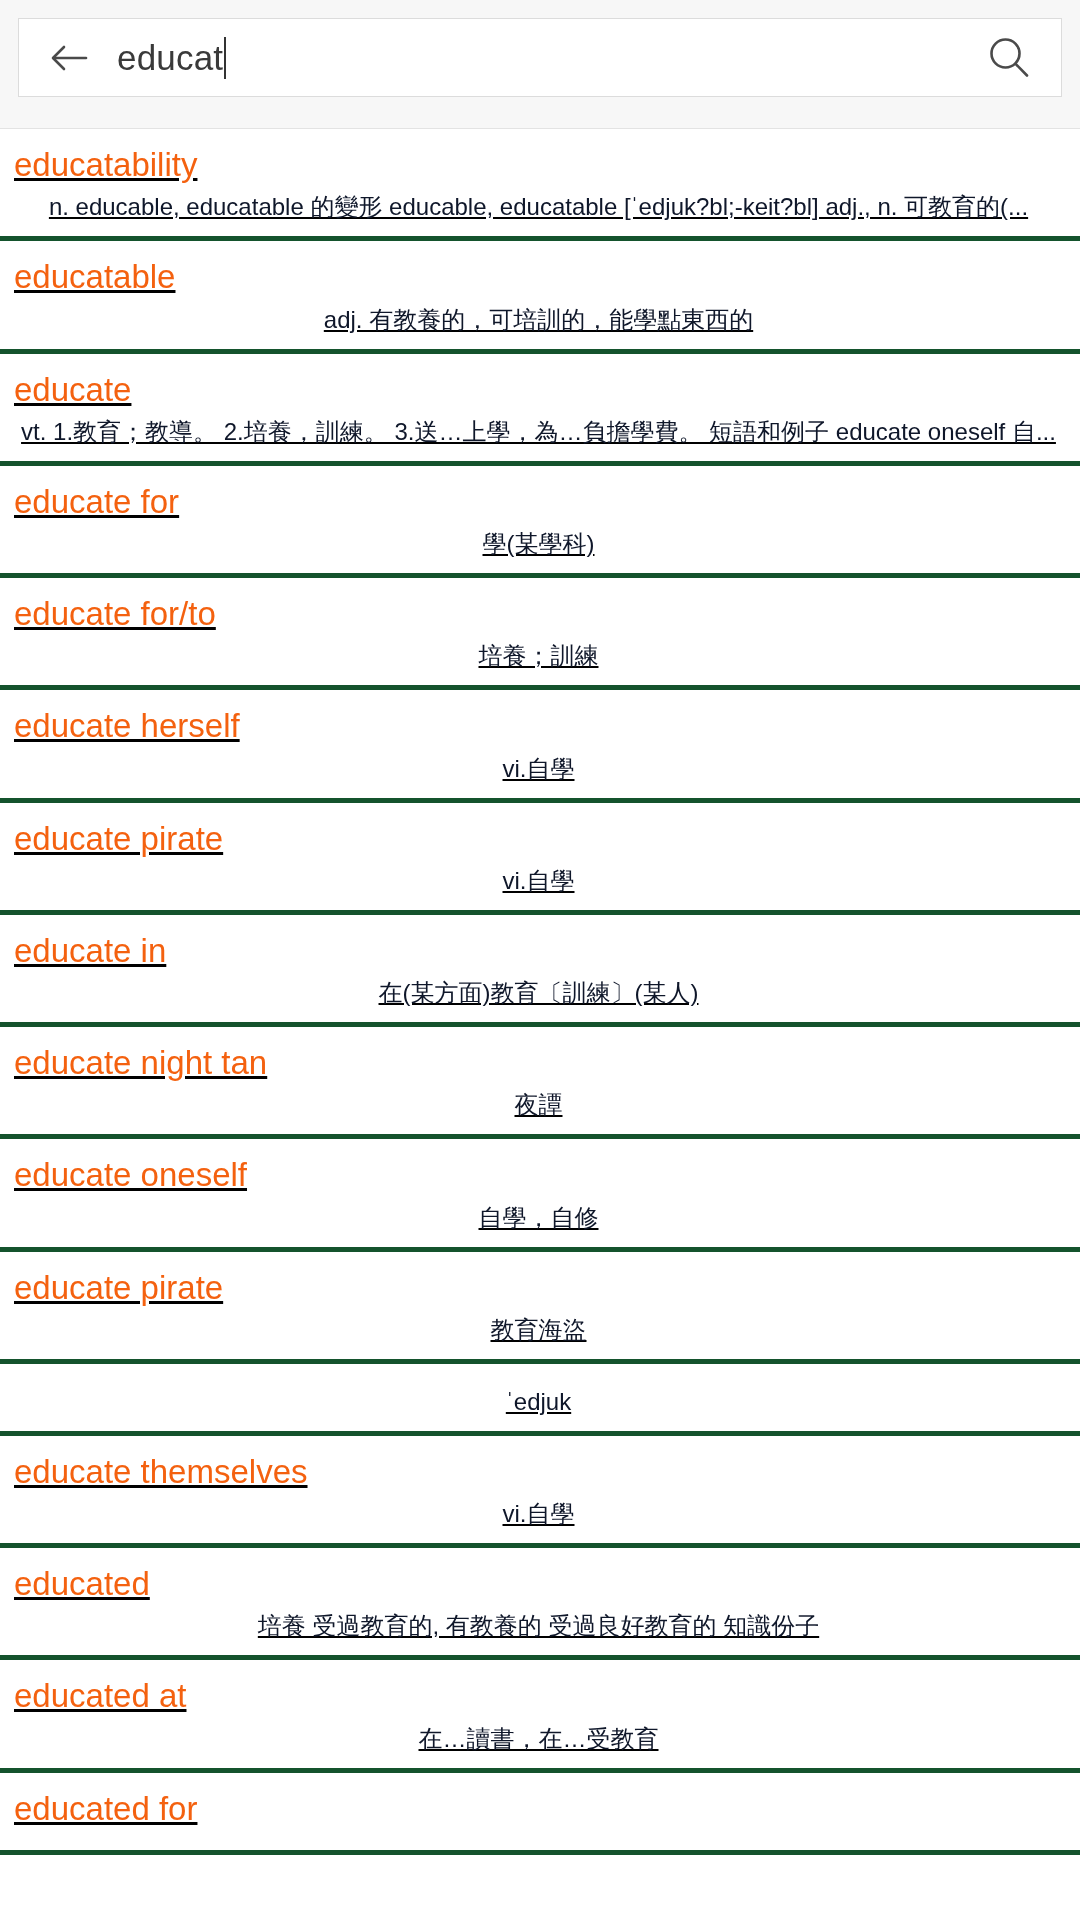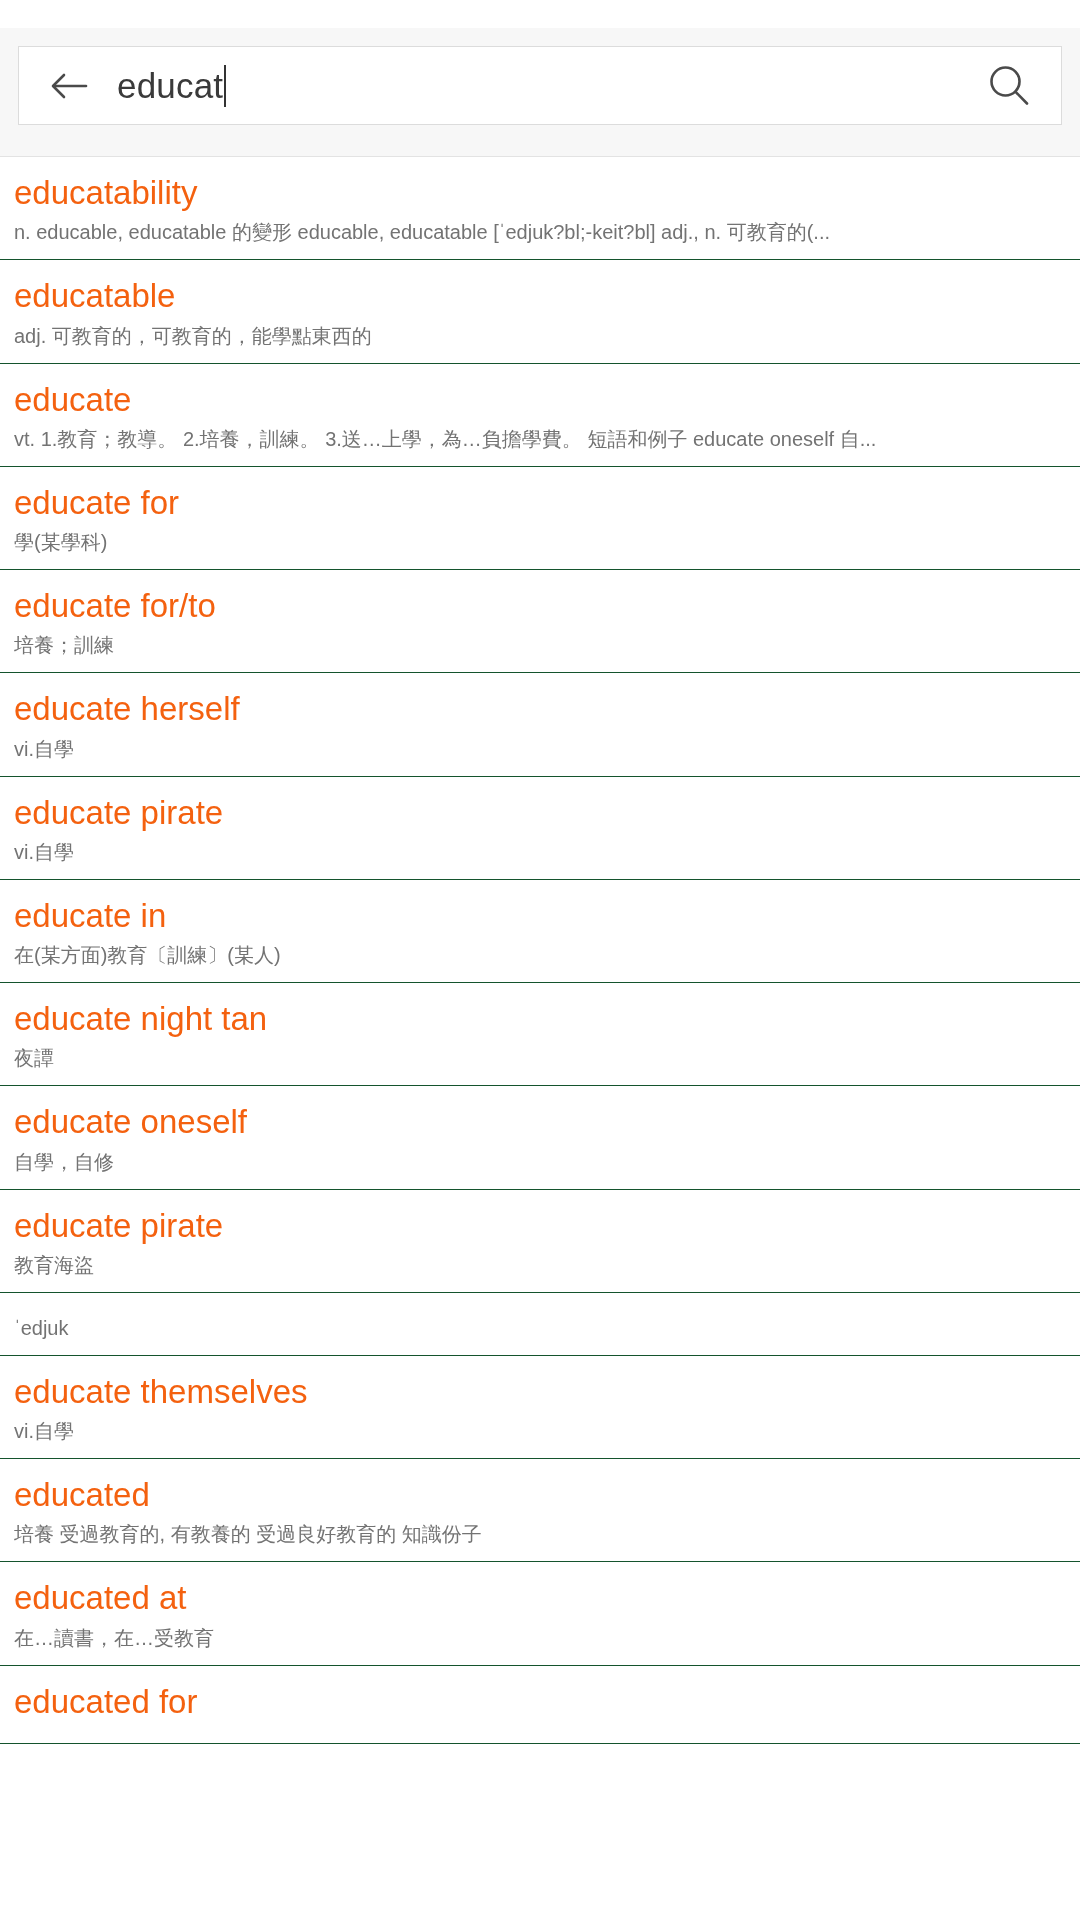--- a/index.html
+++ b/index.html
@@ -13,21 +13,20 @@
     font-family: "Liberation Sans", "DejaVu Sans", sans-serif;
     overflow: hidden;
   }
 
   
   .search-header {
     background: #f7f7f7;
     padding: 18px 18px 0 18px;
     box-sizing: border-box;
     height: 128px;
-    margin-top: 28px;
   }
   .search-box {
     background: #ffffff;
     border: 1px solid #dcdcdc;
     height: 79px;
     display: flex;
     align-items: center;
     box-sizing: border-box;
     padding: 0 26px 0 28px;
   }
@@ -73,39 +72,41 @@
     cursor: pointer;
   }
 
   
   .results {
     background: #ffffff;
     border-top: 1px solid #e3e3e3;
   }
   .result-row {
     padding: 16px 17px 14px 14px;
-    border-bottom: 1px solid #14532d;
+    border-bottom: 5px solid #14532d;
     box-sizing: border-box;
     cursor: pointer;
     overflow: hidden;
+    text-decoration: underline;
   }
   .result-word {
     color: #f4610f;
     font-size: 33px;
     line-height: 1.22;
     white-space: nowrap;
     overflow: hidden;
   }
   .result-def {
-    color: #737373;
-    font-size: 20px;
+    color: #0f172a;
+    font-size: 24px;
     line-height: 1.25;
     margin-top: 7px;
     white-space: nowrap;
     overflow: hidden;
+    text-align: center;
   }
 </style>
 </head>
 <body>
 
 <div class="search-header">
   <div class="search-box">
     <div class="back-icon">
       <svg width="44" height="44" viewBox="0 0 44 44" aria-hidden="true">
         <path d="M39 22 H7" stroke="#4a4a4a" stroke-width="2.6" fill="none" stroke-linecap="round"></path>
@@ -125,21 +126,21 @@
   </div>
 </div>
 
 <div class="results">
     <div class="result-row">
       <div class="result-word">educatability</div>
       <div class="result-def">n.   educable, educatable 的變形   educable, educatable   [ˈedjuk?bl;-keit?bl]   adj., n.   可教育的(...</div>
     </div>
     <div class="result-row">
       <div class="result-word">educatable</div>
-      <div class="result-def">adj. 可教育的，可教育的，能學點東西的</div>
+      <div class="result-def">adj. 有教養的，可培訓的，能學點東西的</div>
     </div>
     <div class="result-row">
       <div class="result-word">educate</div>
       <div class="result-def">vt. 1.教育；教導。 2.培養，訓練。 3.送…上學，為…負擔學費。  短語和例子  educate oneself 自...</div>
     </div>
     <div class="result-row">
       <div class="result-word">educate for</div>
       <div class="result-def">學(某學科)</div>
     </div>
     <div class="result-row">

